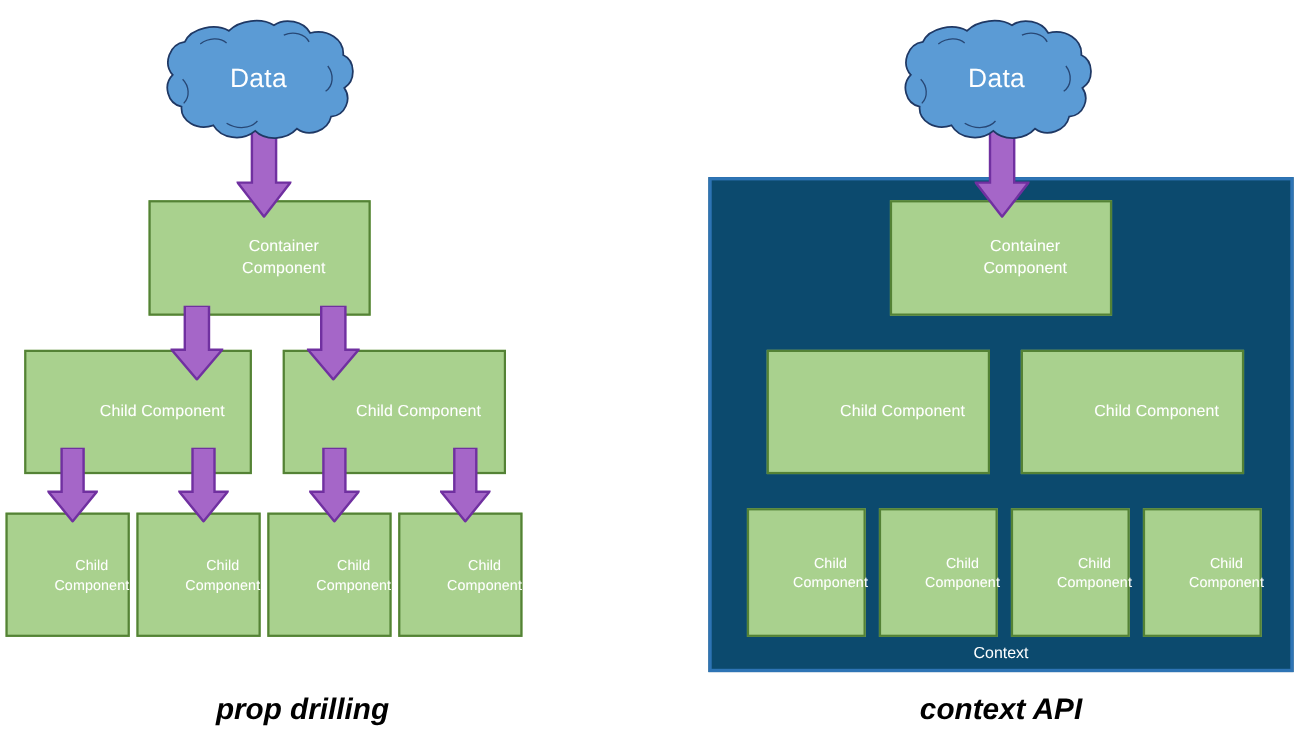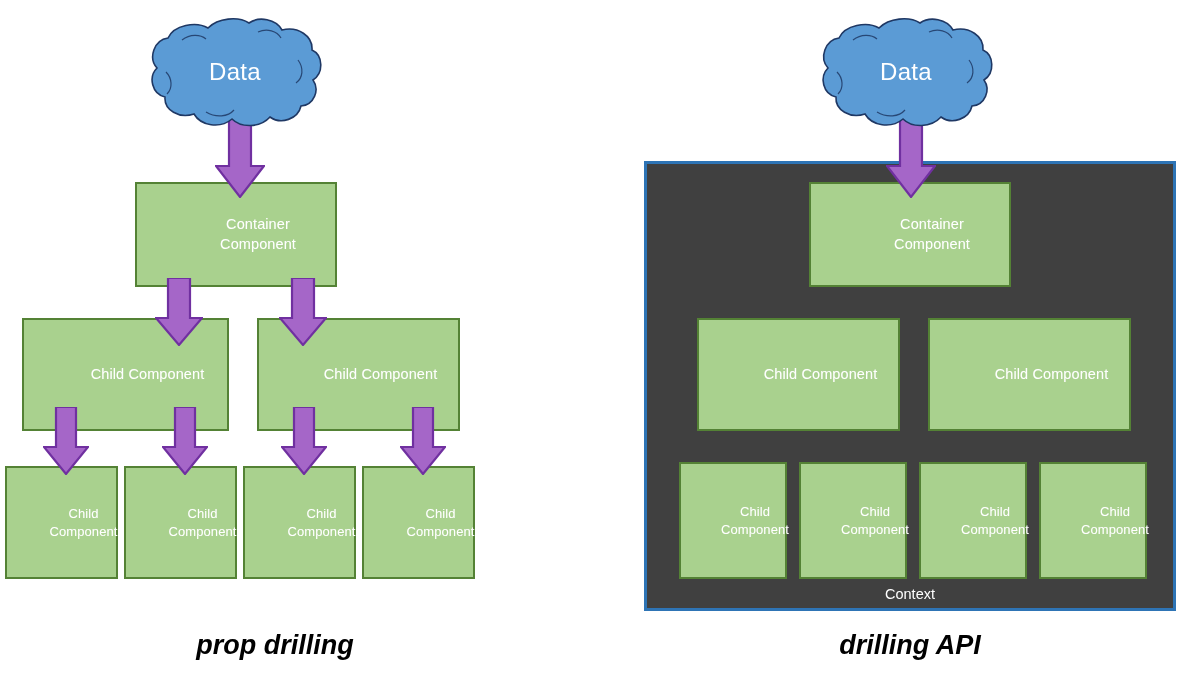--- a/index.html
+++ b/index.html
@@ -42,21 +42,21 @@
   }
   .box .box-label {
     display: block;
     white-space: pre-line;
     padding: 0 4px;
   }
   .box.small { font-size: 13px; }
 
   
   .context-panel {
-    background: #404040;
+    background: #0c4a6e;
     border: 3px solid #2e74b5;
   }
   .context-caption {
     position: absolute;
     left: 0;
     right: 0;
     bottom: 6px;
     text-align: center;
     color: #ffffff;
     font-size: 14.5px;
@@ -246,15 +246,15 @@
   </div>
   <div class="node box small layer-box" style="left:919px; top:462px; width:108px; height:117px;">
     <span class="box-label">Child
 Component</span>
   </div>
   <div class="node box small layer-box" style="left:1039px; top:462px; width:108px; height:117px;">
     <span class="box-label">Child
 Component</span>
   </div>
 
-  <div class="caption" style="left:670px; top:630px; width:480px;">drilling API</div>
+  <div class="caption" style="left:670px; top:630px; width:480px;">context API</div>
 
 </div>
 
 </body></html>

